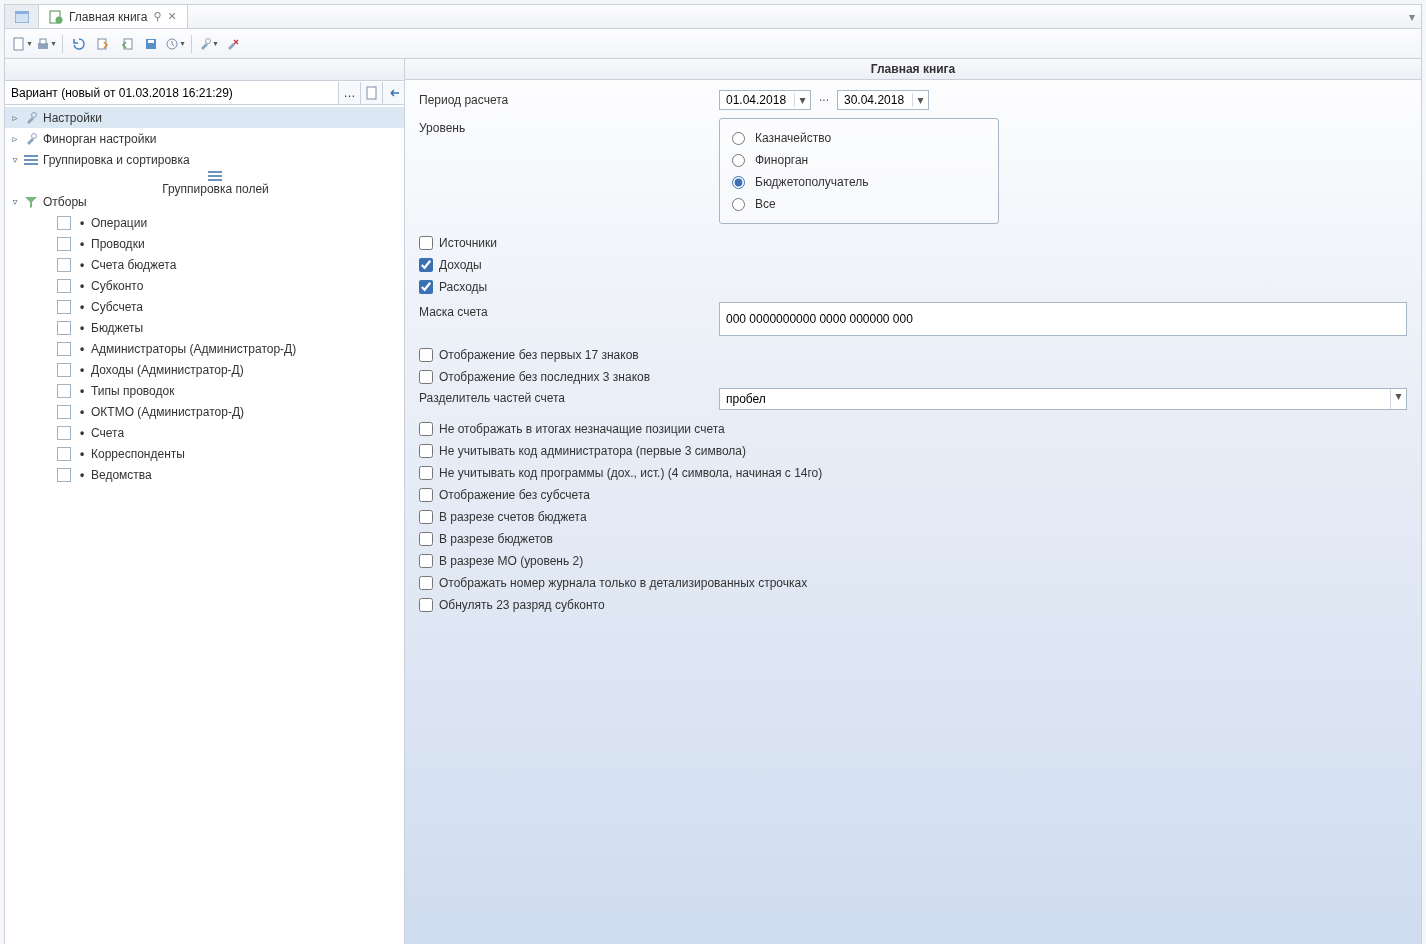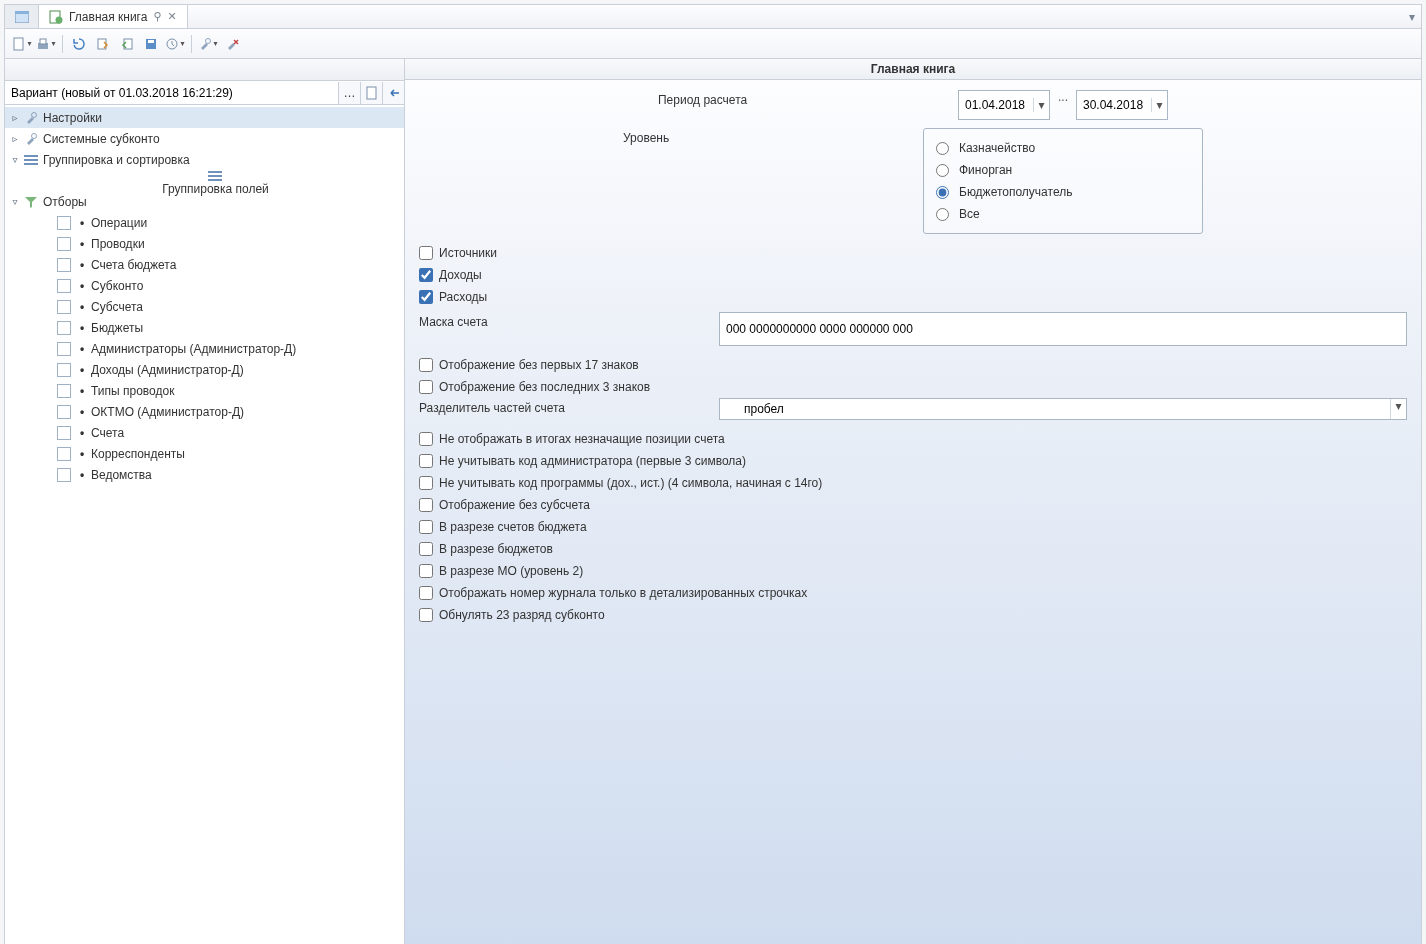--- a/index.html
+++ b/index.html
@@ -41,36 +41,36 @@
 .tree-row .exp { width:12px; text-align:center; color:#5a6b7d; font-size:10px; cursor:pointer; }
 .tree-row .ico { width:16px; height:16px; display:flex; align-items:center; justify-content:center; margin:0 4px 0 2px; }
 .tree-row .chk { width:14px; height:14px; border:1px solid #9fb2c4; background:#fff; margin-right:4px; }
 .tree-row .bullet { width:6px; text-align:center; color:#333; margin:0 6px 0 4px; font-weight:bold; }
 .tree .lvl1 { padding-left: 4px; }
 .tree .lvl2 { padding-left: 22px; flex-direction: column; }
 .tree .lvl3 { padding-left: 40px; }
 
 
 .form { padding: 10px 14px 10px 14px; }
-.form-row { display:flex; align-items:flex-start; margin-bottom:8px;justify-content:center; }
+.form-row { display:flex; align-items:flex-start; margin-bottom:8px; }
 .form-row > label.k { width: 300px; padding-top:3px; color:#333; }
-.date-input { display:inline-flex; align-items:center; border:1px solid #a9b6c4; background:#fff; height:30px; }
+.date-input { display:inline-flex; align-items:center; border:1px solid #a9b6c4; background:#fff; height:20px; }
 .date-input input { border:none; width:74px; padding:0 6px; outline:none; font-size:12px; }
 .date-input .dd { width:16px; text-align:center; color:#555; cursor:pointer; border-left:1px solid #d0d7e0; }
 .dots { margin:0 8px; color:#555; }
 
 .radio-group { border:1px solid #a9b6c4; border-radius:3px; background:rgba(255,255,255,.35); padding:8px 12px; min-width:280px; }
 .radio-group label { display:flex; align-items:center; gap:10px; height:22px; color:#333; }
 .radio-group input[type=radio] { accent-color:#3a71b5; }
 
 .check-line { display:flex; align-items:center; gap:6px; height:22px; color:#333; }
 .check-line input[type=checkbox] { width:14px; height:14px; accent-color:#3a71b5; }
 
 .text-input { flex:1; border:1px solid #a9b6c4; background:#fff; height:22px; padding:16px 6px; outline:none; }
-.select-wrap { flex:1; display:flex; border:1px solid #a9b6c4; background:#fff; height:22px;padding-left:18px; }
+.select-wrap { flex:1; display:flex; border:1px solid #a9b6c4; background:#fff; height:22px; }
 .select-wrap input { flex:1; border:none; padding:0 6px; outline:none; }
 .select-wrap .dd { width:16px; text-align:center; border-left:1px solid #d0d7e0; color:#555; cursor:pointer; }
 
 .stack { display:flex; flex-direction:column; gap:0; }
 
 
 svg { display:block; }
 </style>
 </head>
 <body>
@@ -189,21 +189,21 @@
           <span>Настройки</span>
         </div>
         <div class="tree-row lvl1">
           <span class="exp">▹</span>
           <span class="ico">
               <svg width="14" height="14">
                 <path d="M3 11l5-5 2 2-5 5z" fill="#8ea5bd"></path>
                 <circle cx="10" cy="4" r="2.5" fill="none" stroke="#8ea5bd"></circle>
               </svg>
             </span>
-          <span>Системные субконто</span>
+          <span>Финорган настройки</span>
         </div>
         <div class="tree-row lvl1">
           <span class="exp">▿</span>
           <span class="ico">
               <svg width="14" height="12">
                 <rect y="1" width="14" height="2" fill="#6d92bb"></rect>
                 <rect y="5" width="14" height="2" fill="#6d92bb"></rect>
                 <rect y="9" width="14" height="2" fill="#6d92bb"></rect>
               </svg>
             </span>

